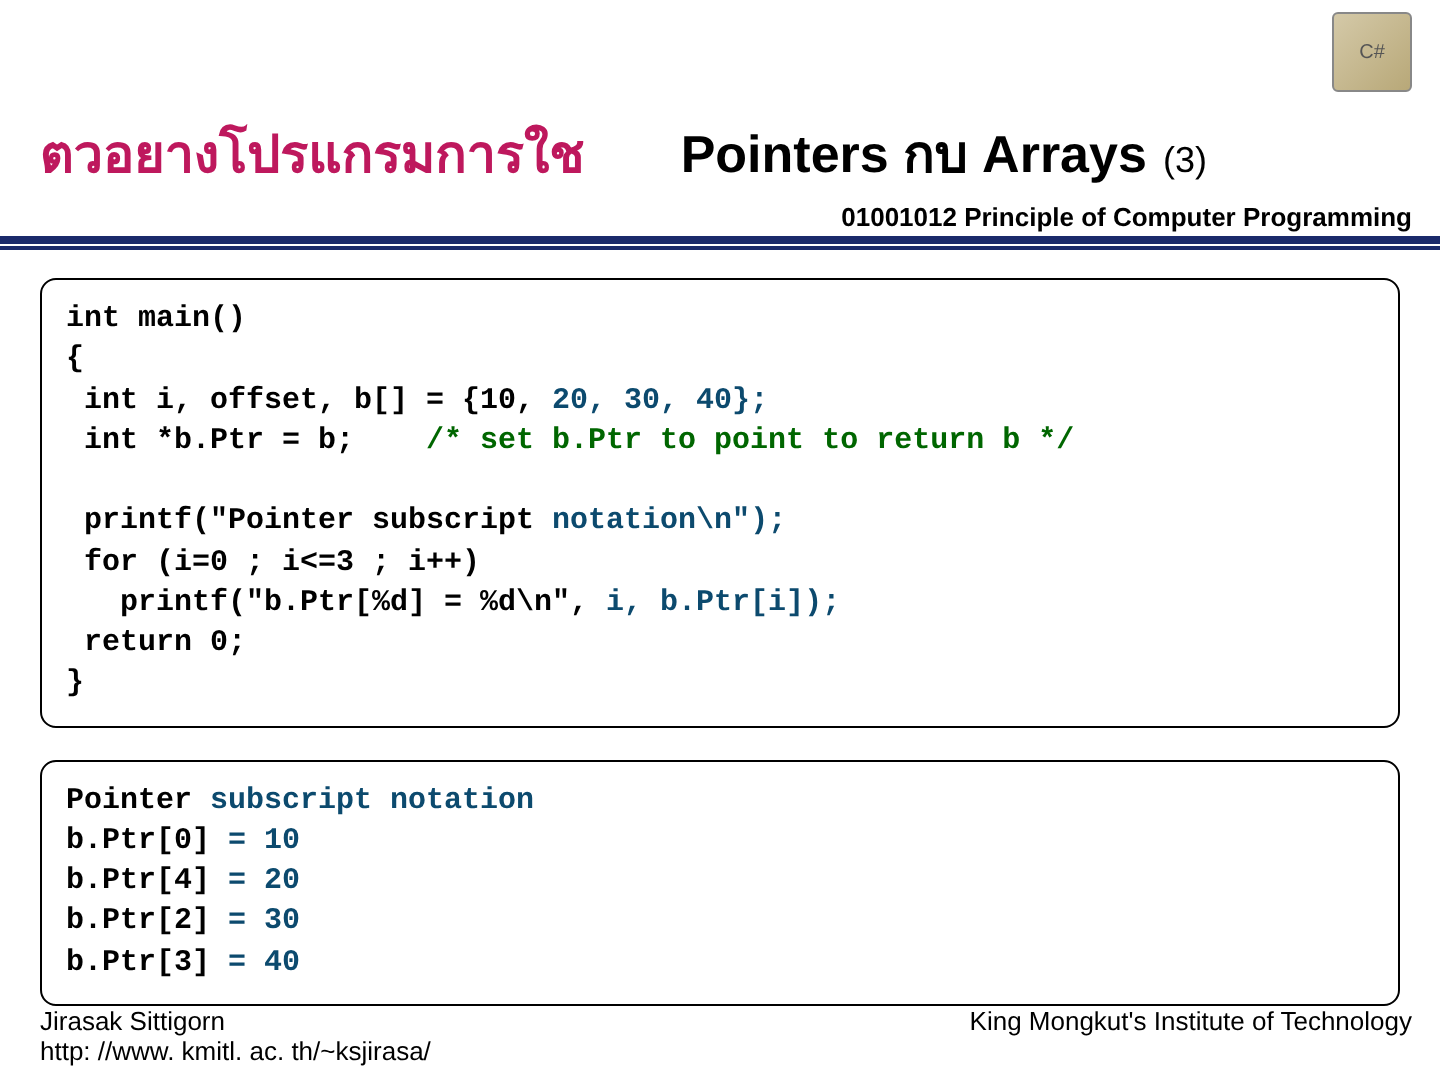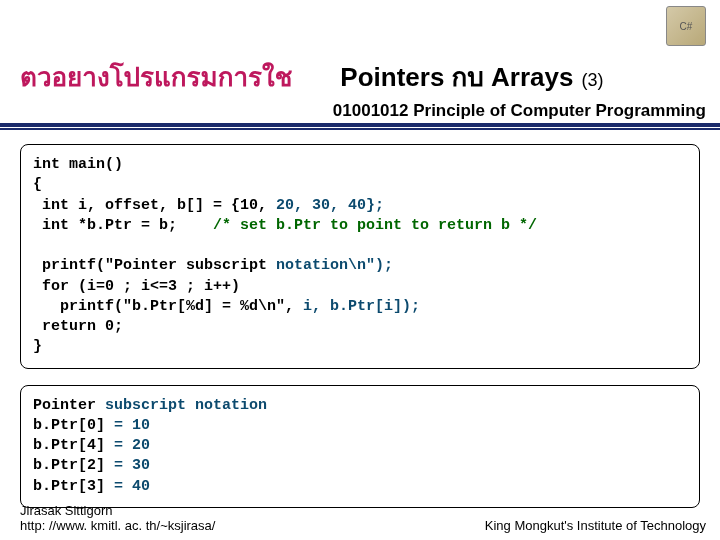--- a/index.html
+++ b/index.html
@@ -47,21 +47,21 @@
       border: 1px solid #888;
       border-radius: 3px;
       display: flex;
       align-items: center;
       justify-content: center;
       font-size: 10px;
       color: #555;
     }
     .course-line {
       text-align: right;
-      font-size: 17px;
+      font-size: 13px;
       font-weight: bold;
       color: #000;
       padding: 0 14px 2px 20px;
       border-bottom: 4px solid #1a2a6b;
     }
     .below-line {
       height: 2px;
       background: #1a2a6b;
       margin-top: 1px;
     }
@@ -83,21 +83,21 @@
     .code-box .red { color: #0c4a6e; }
     .code-box .green { color: #006600; }
     .footer {
       position: absolute;
       bottom: 6px;
       left: 0;
       right: 0;
       padding: 0 14px 0 20px;
       display: flex;
       justify-content: space-between;
-      align-items: flex-end;
+      align-items: flex-start;
       font-size: 13px;
       color: #000;
     }
     .footer-left { line-height: 1.2; }
     .footer-right { text-align: right; line-height: 1.2; }
   </style>
 </head>
 <body>
 
 <div class="header">

